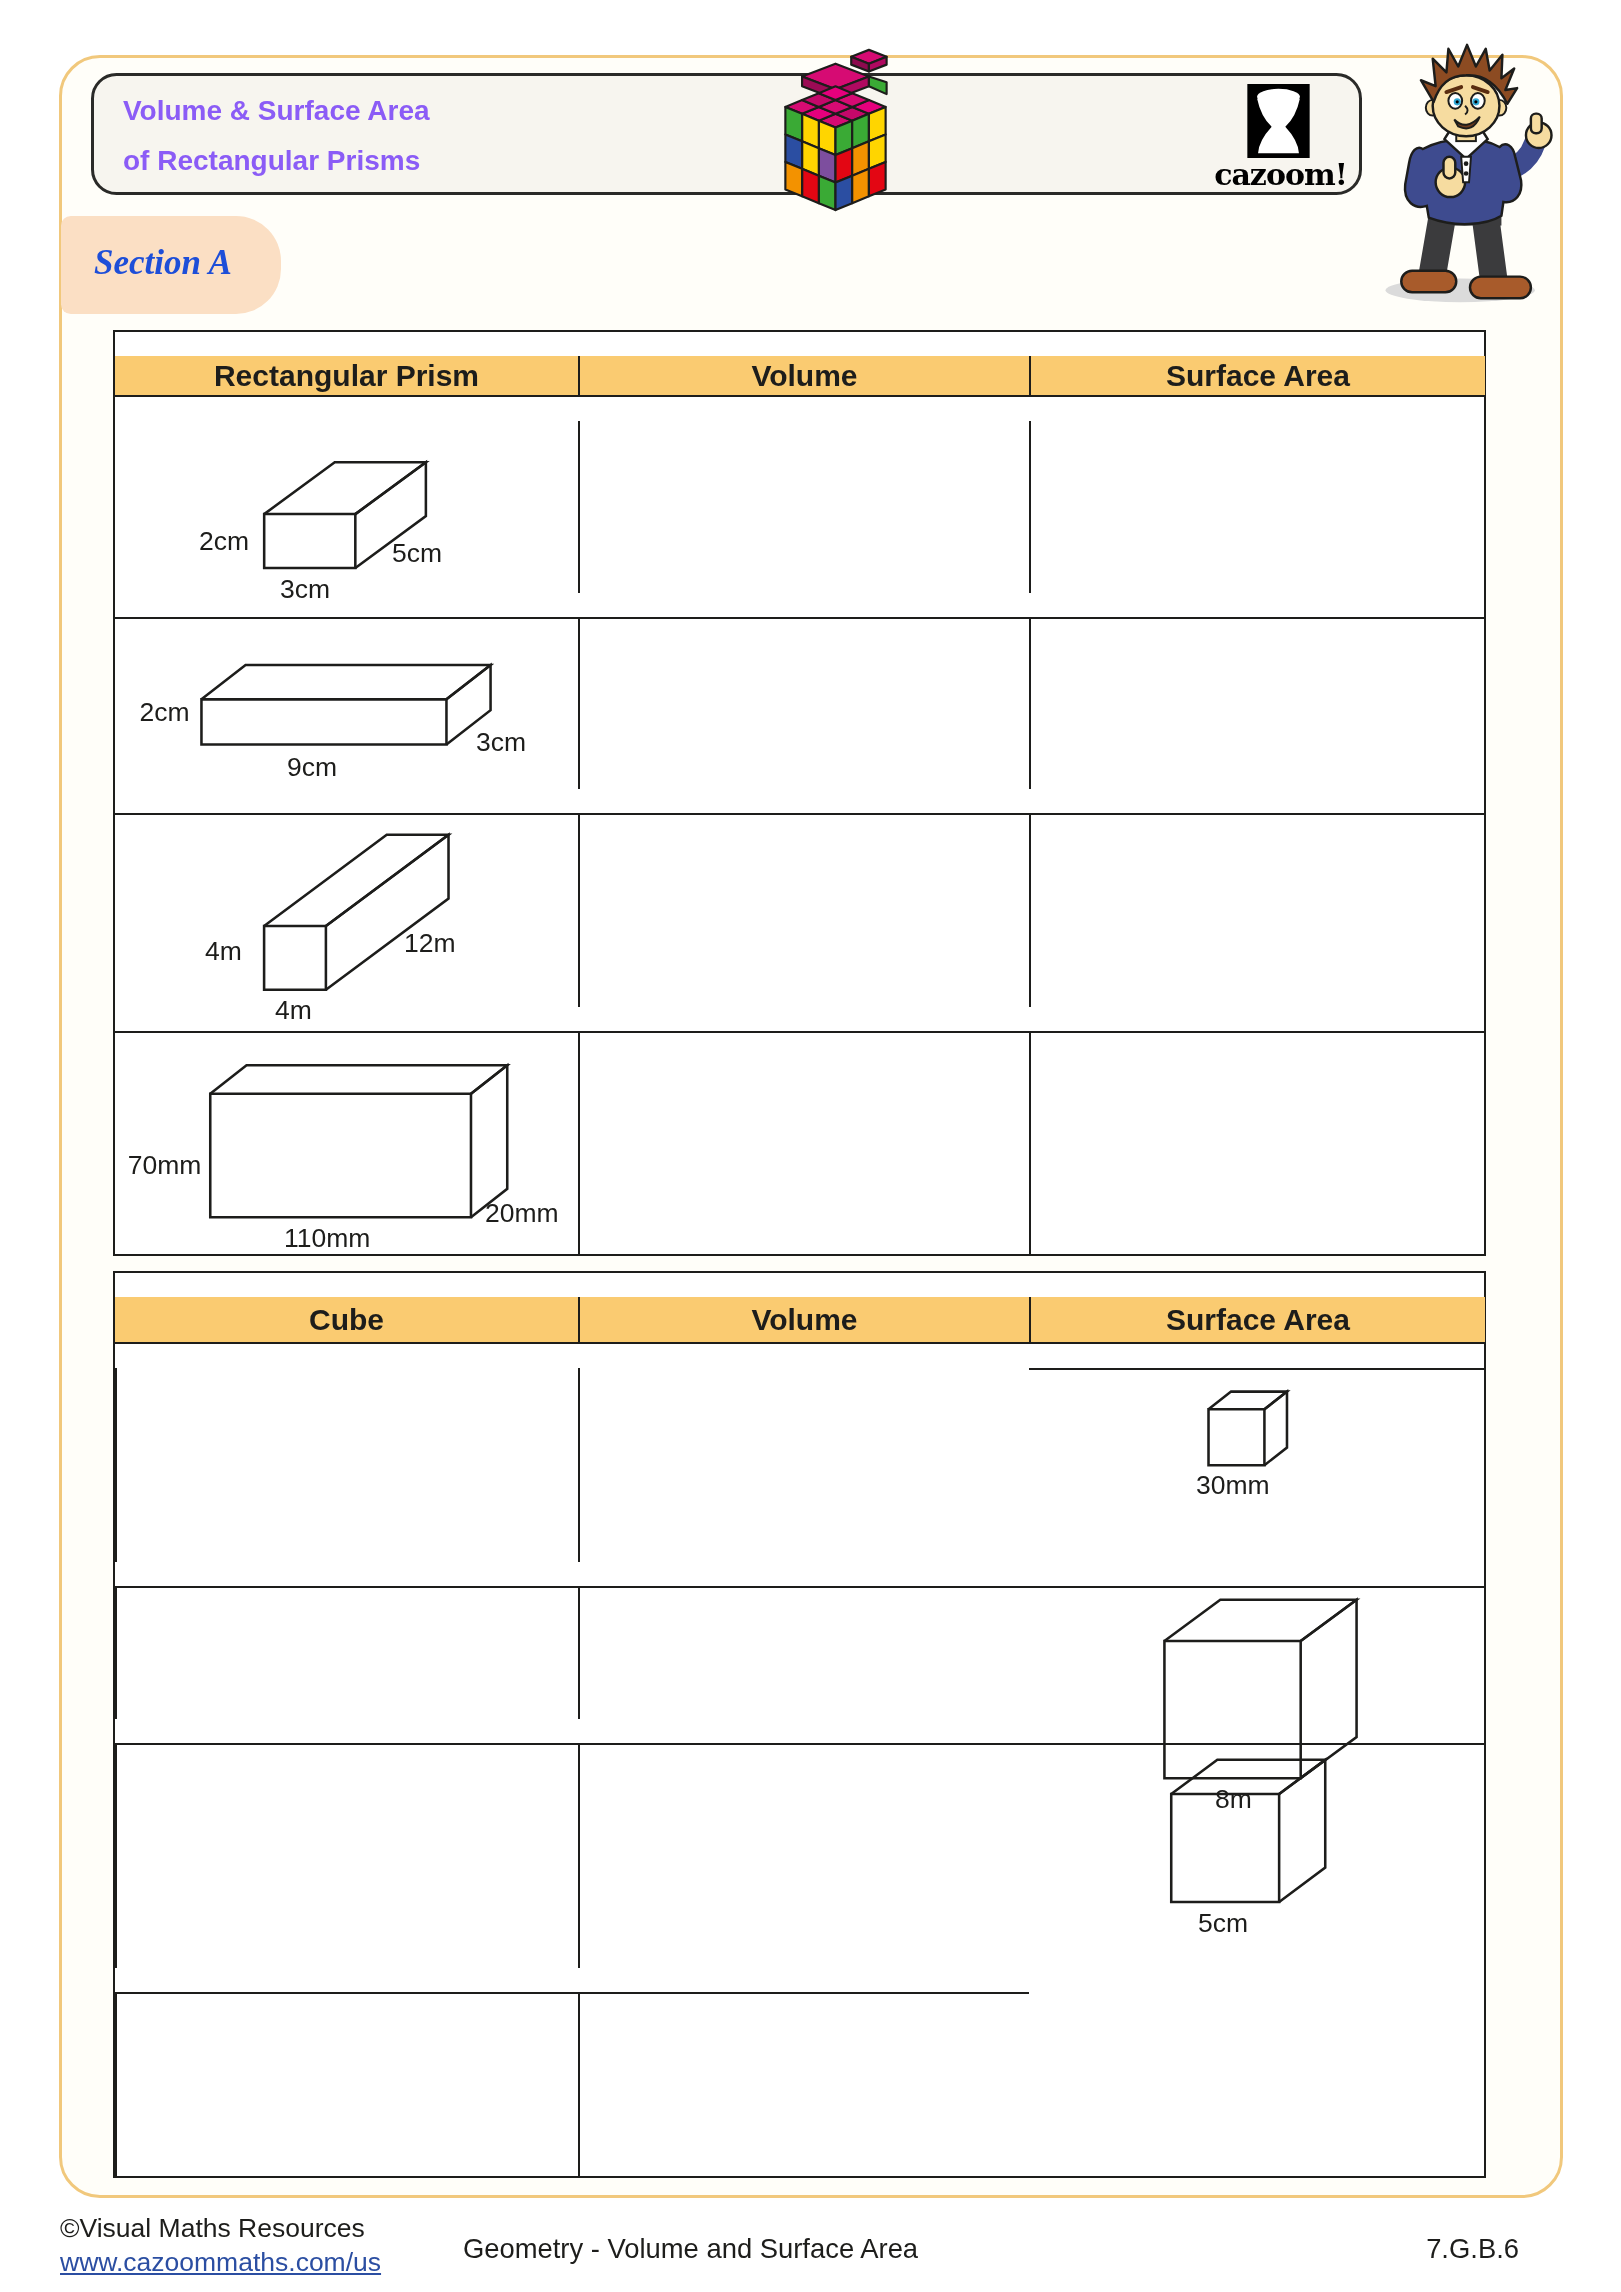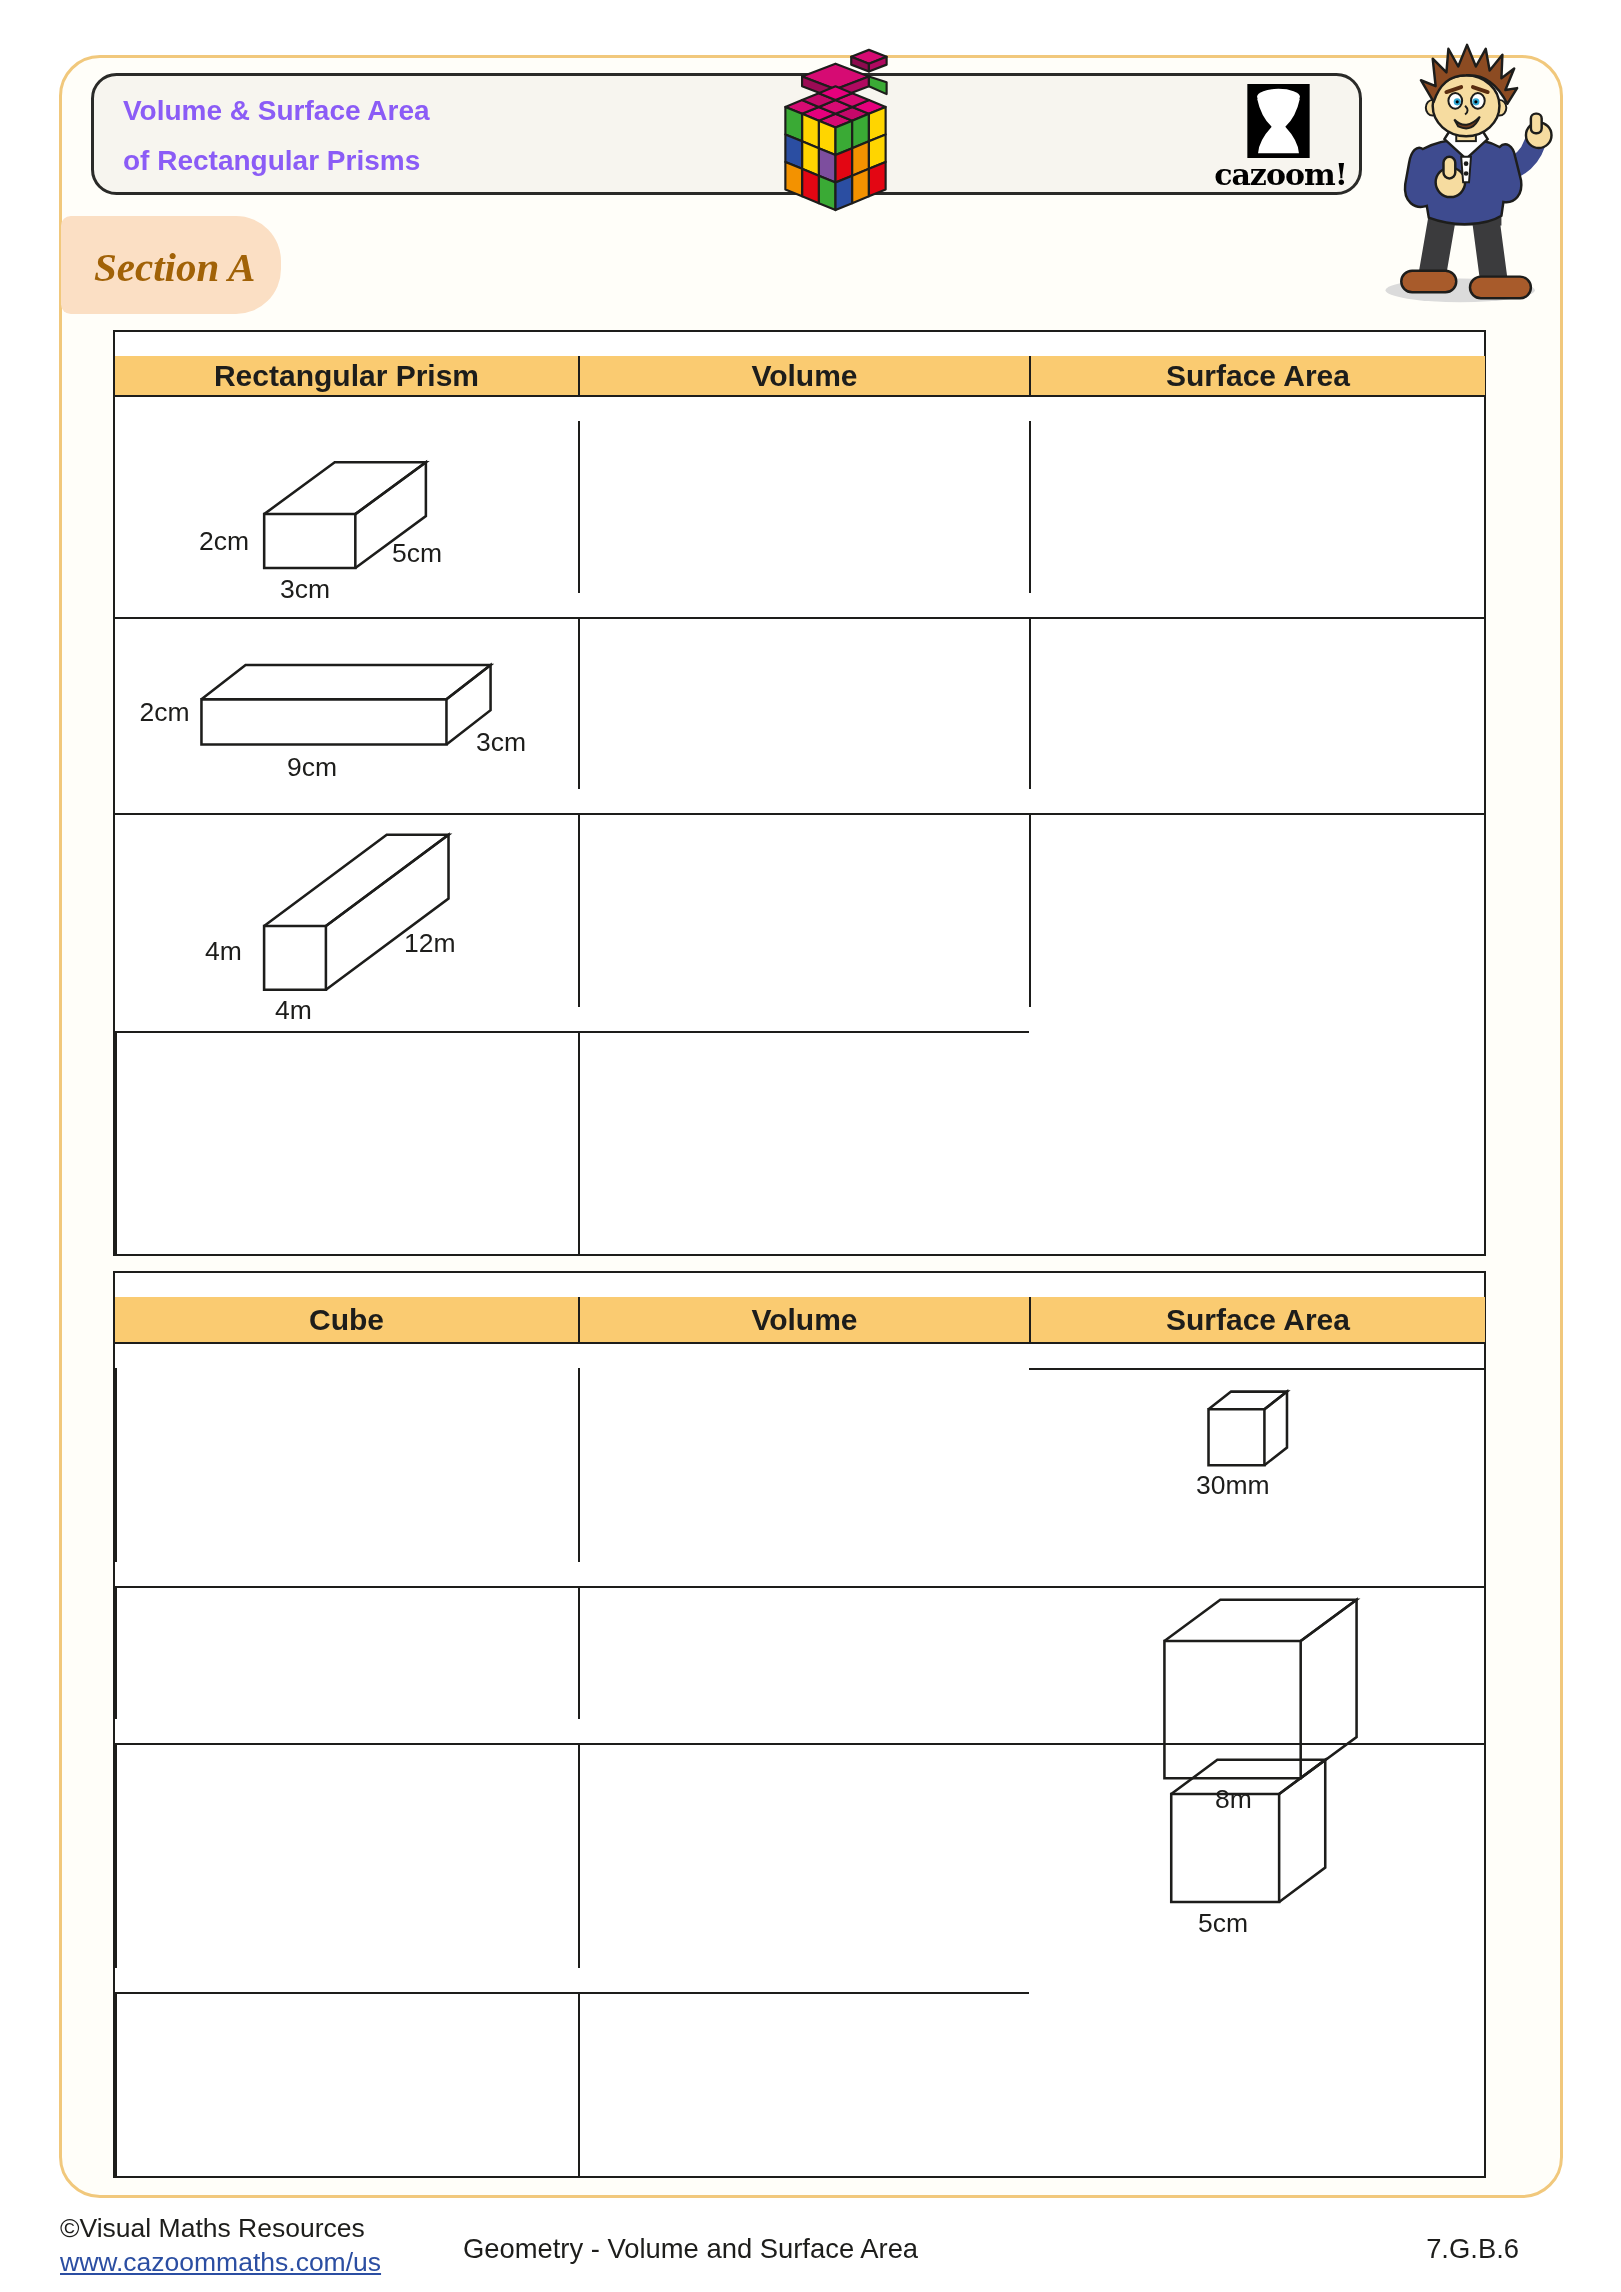--- a/index.html
+++ b/index.html
@@ -25,21 +25,21 @@
     position:absolute;left:1204px;top:157px;width:153px;text-align:center;
     font-family:"DejaVu Serif", serif;font-weight:bold;font-size:30px;letter-spacing:-1px;color:#000;
   }
   .mascot{position:absolute;left:1360px;top:39px;width:220px;height:271px;}
   .section-banner{
     position:absolute;left:61px;top:216px;width:220px;height:98px;
     background:#FBDFC4;border-radius:9.8px 45px 45px 9.8px;
   }
   .section-label{
     position:absolute;left:33px;top:27.4px;
-    font-family:"Liberation Serif", serif;font-style:italic;font-weight:bold;font-size:41px;color:#a16207;
+    font-family:"Liberation Serif", serif;font-style:italic;font-weight:bold;font-size:35px;color:#1d4ed8;
   }
   .tbl{
     position:absolute;left:113px;width:1369px;
     display:grid;grid-template-columns:463px 451px 456px;
     border:2.9px solid #1d1d1b;background:#ffffff;
   }
   .tbl-prisms{top:330px;grid-template-rows:65px 196px 196px 218px 247px;}
   .tbl-cubes{top:1271px;grid-template-rows:71px 218px 157px 249px 208px;}
   .cell{position:relative;box-sizing:border-box;margin-top:24px;}
   .hrow{
@@ -206,20 +206,30 @@
       <path d="M152,113 L277,20 L340,20 L215,113"></path>
       <path d="M215,113 L340,20 L340,85 L215,178"></path>
     </svg>
     <span class="dim" style="left:90px;top:121px;">4m</span>
     <span class="dim" style="left:160px;top:180px;">4m</span>
     <span class="dim" style="left:289px;top:113px;">12m</span>
   </div>
   <div class="cell c2 rtop"></div>
   <div class="cell c3 rtop"></div>
 
+  <div class="cell rtop">
+    <svg class="fig" width="463" height="247" viewBox="0 0 472 252">
+      <path d="M97,62 h266 v126 h-266 Z"></path>
+      <path d="M97,62 L134,33 L400,33 L363,62"></path>
+      <path d="M363,62 L400,33 L400,159 L363,188"></path>
+    </svg>
+    <span class="dim" style="left:12.7px;top:117px;">70mm</span>
+    <span class="dim" style="left:169px;top:190px;">110mm</span>
+    <span class="dim" style="left:370px;top:165px;">20mm</span>
+  </div>
   <div class="cell c2 rtop"></div>
   <div class="cell c3 rtop"></div>
 </div>
 
 <div class="tbl tbl-cubes">
   <div class="cell hrow">Cube</div>
   <div class="cell hrow c2">Volume</div>
   <div class="cell hrow c3">Surface Area</div>
 
   <div class="cell c2"></div>

